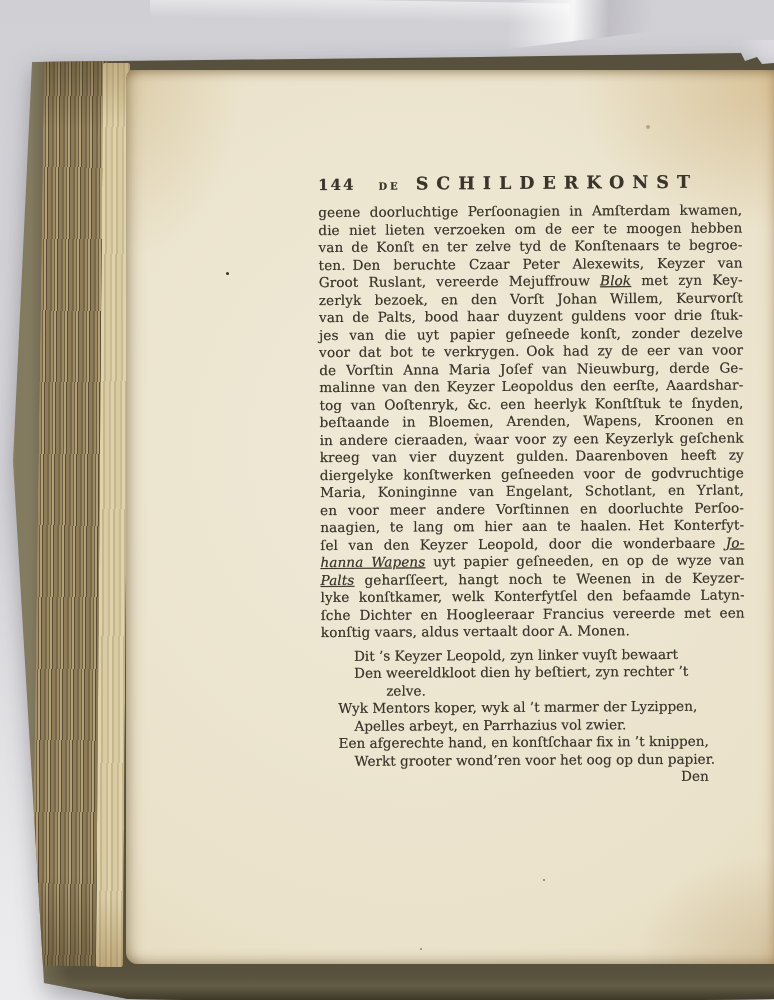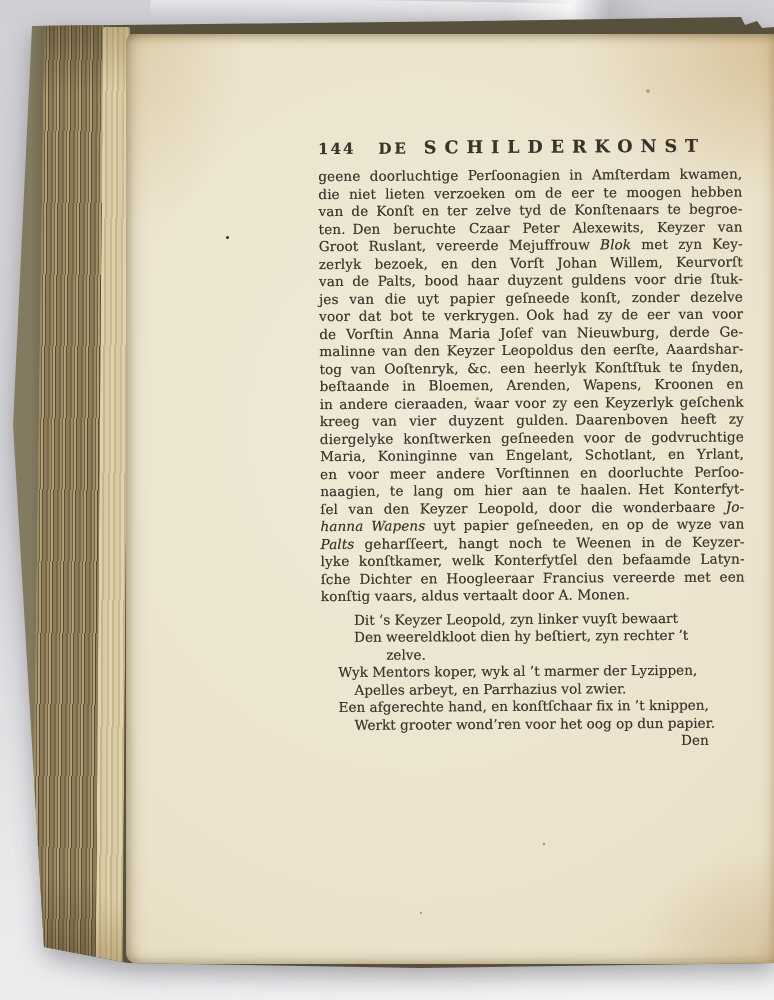--- a/index.html
+++ b/index.html
@@ -14,21 +14,21 @@
       linear-gradient(178deg,#d0cfd4 0%,#d6d5d9 50%,#e9e9ec 86%,#ededf0 100%);
   }
   .crease{position:absolute;pointer-events:none;}
   .crease.c1{left:400px;top:-6px;width:360px;height:46px;transform:rotate(-7deg);
     background:linear-gradient(100deg,rgba(255,255,255,0) 30%,rgba(255,255,255,0.8) 48%,rgba(160,158,166,0.35) 58%,rgba(255,255,255,0) 70%);}
   .crease.c2{left:150px;top:0px;width:420px;height:26px;transform:rotate(1deg);
     background:linear-gradient(180deg,rgba(255,255,255,0.5),rgba(255,255,255,0) 80%);}
   .crease.c3{left:740px;top:40px;width:40px;height:300px;
     background:linear-gradient(90deg,rgba(255,255,255,0) 0%,rgba(230,228,234,0.5) 60%);}
 
-  .book-wrap{position:absolute;inset:0;filter:drop-shadow(2px 9px 12px rgba(40,40,48,0.38));}
+  .book-wrap{position:absolute;inset:0;filter:drop-shadow(2px 9px 12px rgba(40,40,48,0.38));margin-top:36px;}
   .book{position:absolute;inset:0;
     clip-path:polygon(32px 26px,480px 21px,741px 17px,745px 25px,757px 21px,762px 28px,774px 27px,
                       774px 963px,420px 968px,128px 963px,44px 947px,13px 425px);
     background:
       linear-gradient(180deg, rgba(38,36,28,0.9) 0px, rgba(95,90,70,0.55) 9px, rgba(0,0,0,0) 20px),
       linear-gradient(0deg, rgba(52,48,34,0.75) 0px, rgba(120,112,86,0.4) 14px, rgba(0,0,0,0) 26px),
       linear-gradient(90deg, var(--cover-light) 0px, var(--cover) 16px, var(--cover) 30px, var(--cover-dark) 48px, #56503c 70px);
   }
   .fore-edge{position:absolute;left:44px;top:24px;bottom:34px;width:64px;border-radius:3px;
     transform:rotate(0.8deg);transform-origin:top center;
@@ -55,25 +55,25 @@
       inset -7px 0 14px -7px rgba(150,110,60,0.38),
       inset 0 -9px 14px -9px rgba(110,85,45,0.5);
   }
   .speck{position:absolute;border-radius:50%;pointer-events:none;}
 
   .content{position:absolute;left:318px;top:138px;width:424px;color:var(--ink);
     transform:rotate(-0.35deg);transform-origin:left top;
     text-shadow:0.2px 0.2px 0.35px rgba(58,52,43,0.55);}
   .header{display:flex;align-items:baseline;margin-bottom:10px;font-weight:bold;}
   .pagenum{font-size:15px;letter-spacing:2px;margin-right:23px;}
-  .de{font-size:15px;letter-spacing:3px;margin-right:15px;}
+  .de{font-size:10px;letter-spacing:3px;margin-right:15px;}
   .title{font-size:17.5px;letter-spacing:8px;white-space:nowrap;}
   .bline{font-size:13.6px;line-height:17.5px;text-align:justify;text-align-last:justify;letter-spacing:0.1px;}
   .bline.nolast{text-align:left;text-align-last:left;}
-  .it{font-style:italic;}
+  .it{font-style:italic;text-decoration:underline;}
   .poem{margin-top:6px;}
   .pline{font-size:13.6px;line-height:17.5px;white-space:nowrap;}
   .catchword{font-size:13.6px;line-height:17.5px;text-align:right;padding-right:37px;}
 </style>
 </head>
 <body>
 
 <div class="scene">
   <div class="crease c1"></div>
   <div class="crease c2"></div>

